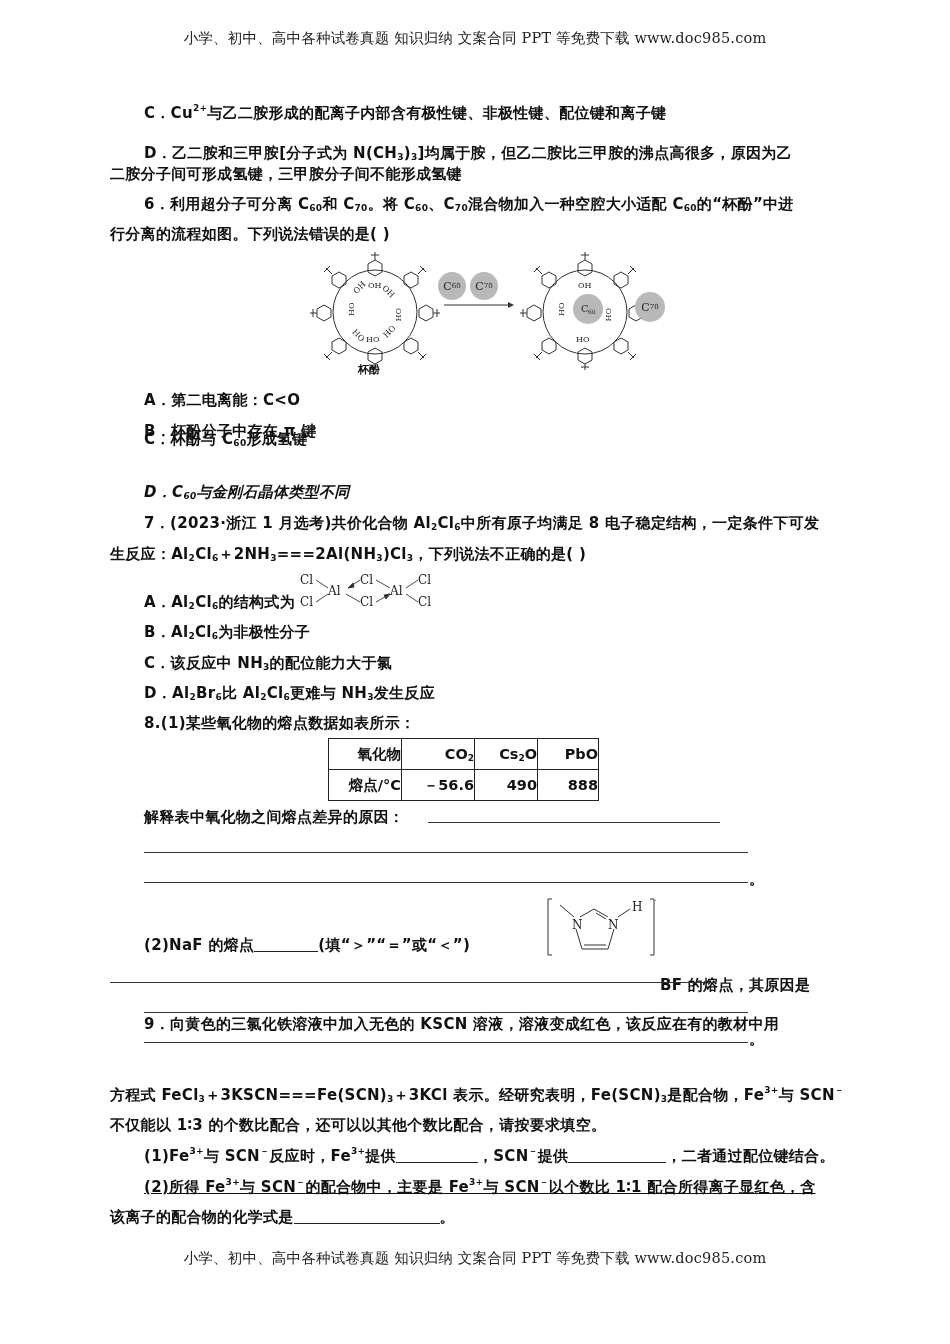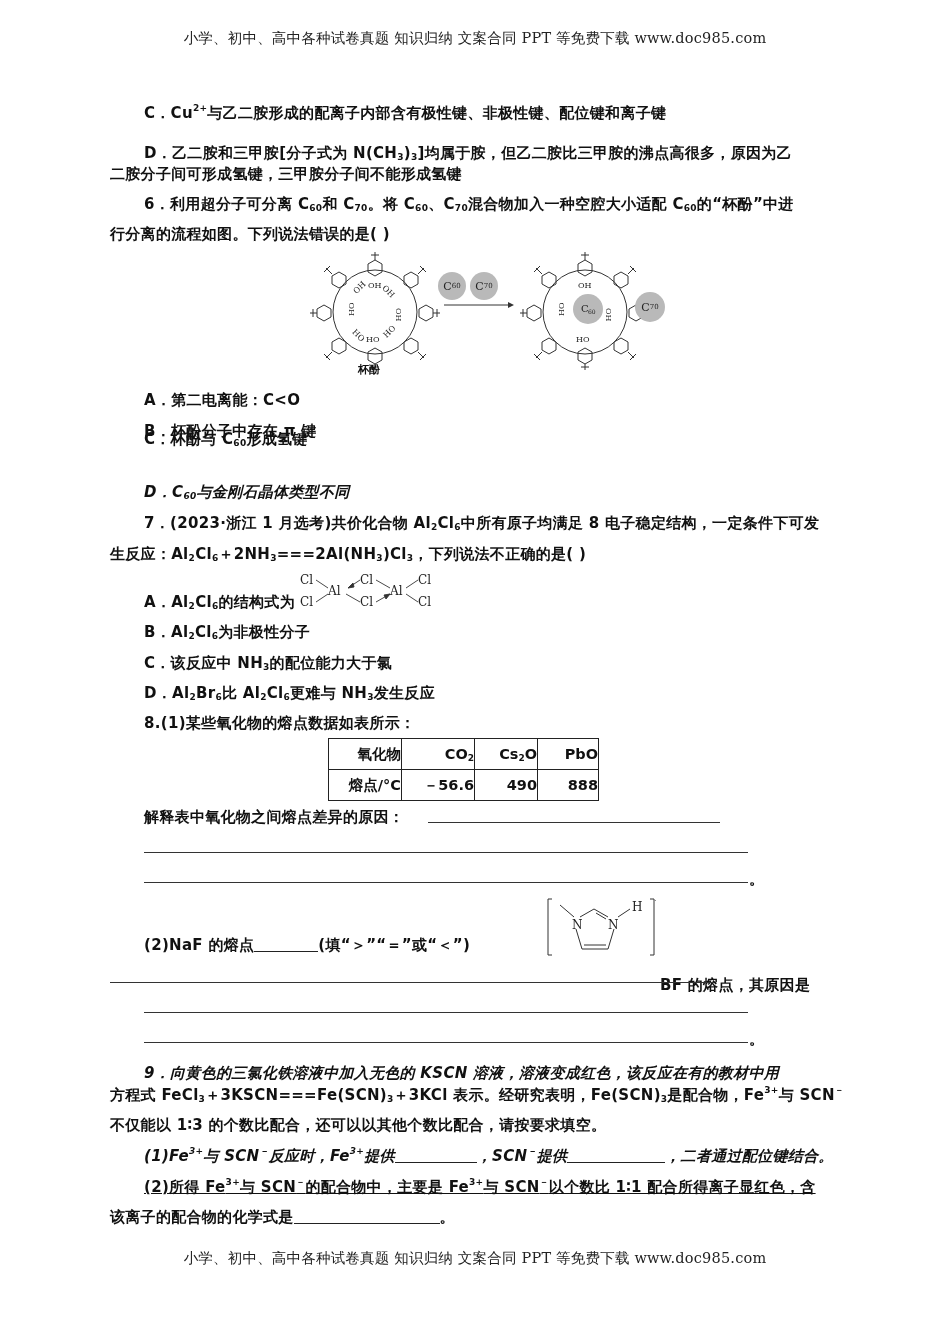--- a/index.html
+++ b/index.html
@@ -239,27 +239,27 @@
     <text x="86" y="16">H</text>
     <text x="108" y="8" font-size="8">+</text>
   </g>
 </svg>
 <div class="line" style="left:660px; top:936px;margin-top:40px;">BF 的熔点，其原因是</div>
 <div class="rule" style="left:110px; top:982px; width:604px;"></div>
 <div class="rule" style="left:144px; top:1012px; width:604px;"></div>
 <div class="rule" style="left:144px; top:1042px; width:604px;"></div>
 <div class="line" style="left:749px; top:1030px;">。</div>
 
-<div class="line ind" style="top:1064px;font-style:italic;">9．向黄色的三氯化铁溶液中加入无色的 KSCN 溶液，溶液变成红色，该反应在有的教材中用</div>
+<div class="line ind" style="top:1015px;">9．向黄色的三氯化铁溶液中加入无色的 KSCN 溶液，溶液变成红色，该反应在有的教材中用</div>
 <div class="line full" style="top:1086px;">
   <span>方程式 FeCl</span><sub>3</sub><span>＋3KSCN===Fe(SCN)</span><sub>3</sub><span>＋3KCl 表示。经研究表明，Fe(SCN)</span><sub>3</sub><span>是配合物，Fe</span><sup>3+</sup><span>与 SCN</span><sup>－</sup>
 </div>
 <div class="line full" style="top:1116px;">不仅能以 1∶3 的个数比配合，还可以以其他个数比配合，请按要求填空。</div>
 
-<div class="line ind" style="top:1147px;font-style:italic;">
+<div class="line ind" style="top:1147px;">
   <span>(1)Fe</span><sup>3+</sup><span>与 SCN</span><sup>－</sup><span>反应时，Fe</span><sup>3+</sup><span>提供</span><span class="blank" style="width:82px;"></span><span>，SCN</span><sup>－</sup><span>提供</span><span class="blank" style="width:98px;"></span><span>，二者通过配位键结合。</span>
 </div>
 <div class="line ind" style="top:1178px;text-decoration:underline;">
   <span>(2)所得 Fe</span><sup>3+</sup><span>与 SCN</span><sup>－</sup><span>的配合物中，主要是 Fe</span><sup>3+</sup><span>与 SCN</span><sup>－</sup><span>以个数比 1∶1 配合所得离子显红色，含</span>
 </div>
 <div class="line full" style="top:1208px;">
   <span>该离子的配合物的化学式是</span><span class="blank" style="width:146px;"></span><span>。</span>
 </div>
 
 <div class="abs hdr" style="top:1249px;">小学、初中、高中各种试卷真题 知识归纳 文案合同 PPT 等免费下载   www.doc985.com</div>

